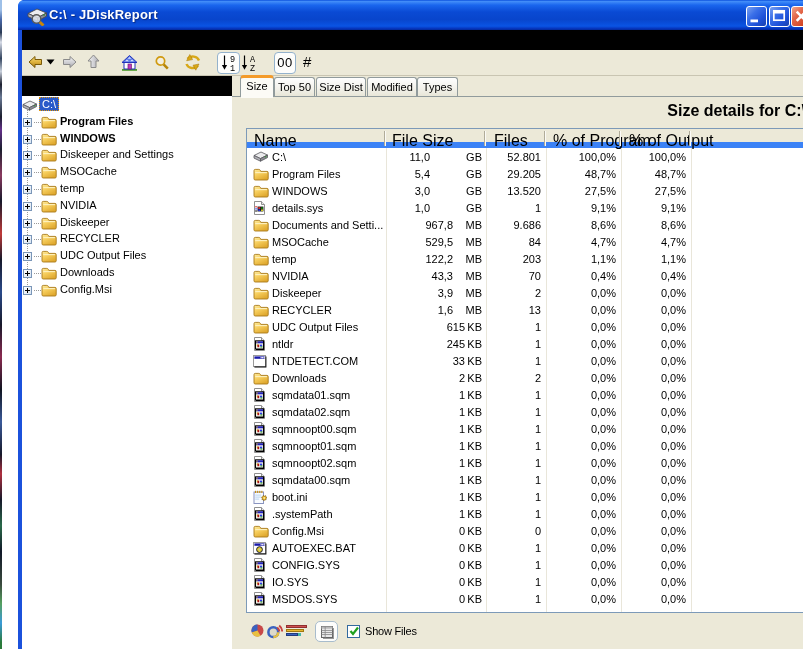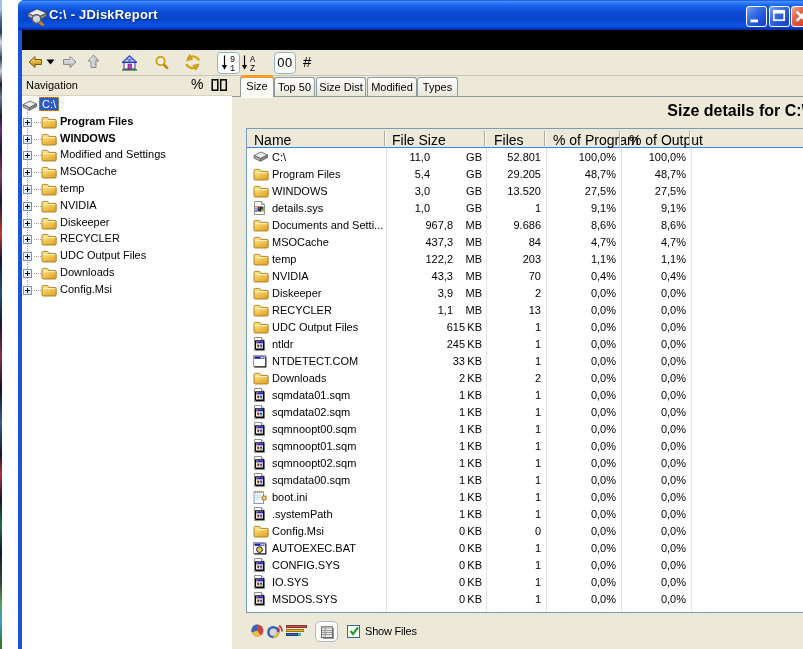--- a/index.html
+++ b/index.html
@@ -33,21 +33,21 @@
 .tab { position:absolute; font-size:11px; text-align:center;
   border:1px solid #919b9c; border-bottom:none; border-radius:3px 3px 0 0;
   background:linear-gradient(#fefefe, #f2f1ea 60%, #e8e6d8); }
 .tab.active { background:#fcfbf6; border-top:3px solid #f49b2a; border-radius:4px 4px 0 0; z-index:3; }
 #tabline { position:absolute; left:0; top:20px; width:579px; height:1px; background:#919b9c; }
 #paneltitle { position:absolute; left:16px; top:26px; width:558px; text-align:right;
   font-size:16px; font-weight:bold; }
 #tablebox { position:absolute; left:14px; top:52px; width:558px; height:485px;
   border:1px solid #7d9ab8; background:#fff; }
 #thead { position:absolute; left:0; top:0; width:556px; height:19px;
-  background:#ece9d8; border-bottom:1px solid #3b82f6; font-size:14px;text-align:center; }
+  background:#ece9d8; border-bottom:6px solid #3b82f6; font-size:16px;text-align:center; }
 .hsep { position:absolute; top:2px; width:1px; height:15px; background:#b0ac9a; }
 .hsepw { position:absolute; top:2px; width:1px; height:15px; background:#fbfaf6; }
 .bsep { position:absolute; top:19px; width:1px; height:464px; background:#e9e6da; }
 .trow { position:absolute; left:0; width:556px; height:17px; font-size:11px; }
 .trow span { position:absolute; top:2px; }
 .num { text-align:right; }
 #bottombar { position:absolute; left:0; top:544px; width:579px; height:29px; font-size:11.5px; }
 .treelabel { position:absolute; white-space:nowrap; }
 .expander { position:absolute; width:9px; height:9px;
   background:linear-gradient(135deg,#ffffff,#d8e4f2); border:1px solid #7a96b8; }
@@ -143,28 +143,20 @@
 <svg class="abs" style="left:218px;top:4px" width="18" height="18" viewBox="0 0 18 18">
         <line x1="4.5" y1="1.5" x2="4.5" y2="13" stroke="#000" stroke-width="1.2"></line>
         <path d="M1.9 11 L4.5 15.8 L7.1 11 Z" fill="#000"></path>
         <text x="10" y="7.5" font-size="8.5" font-family="Liberation Mono, monospace" fill="#000">A</text>
         <text x="10" y="16.5" font-size="8.5" font-family="Liberation Mono, monospace" fill="#000">Z</text>
       </svg>
 <div class="abs" style="left:252px;top:2px;width:22px;height:22px;background:#fdfdfb;border:1px solid #94b2cc;border-radius:4px;font-size:13px;text-align:center;line-height:20px;letter-spacing:0.5px">00</div>
 <div class="abs" style="left:281px;top:3px;font-size:15px;">#</div>
 </div>
 <div id="leftpanel">
-<div id="navhdr">
-        <span class="abs" style="left:4px;top:3px">Navigation</span>
-        <span class="abs" style="left:169px;top:0px;font-size:14px">%</span>
-        <svg class="abs" style="left:189px;top:3px" width="22" height="12" viewBox="0 0 22 12">
-          <rect x="1.2" y="0.8" width="5.6" height="10.4" fill="none" stroke="#000" stroke-width="1.5"></rect>
-          <rect x="9.7" y="0.8" width="5.6" height="10.4" fill="none" stroke="#000" stroke-width="1.5"></rect>
-        </svg>
-      </div>
 <div id="tree">
 <div class="dotv" style="left:5px;top:14px;height:179px"></div>
 <svg class="abs" style="left:0px;top:3px" width="15" height="12" viewBox="0 0 15 12">
           <path d="M1 5.5 L8 2 L14.5 5 L7.5 8.6 Z" fill="#ececee" stroke="#55555a" stroke-width="0.8"></path>
           <path d="M1 5.5 L7.5 8.6 L7.5 11.2 L1 8.1 Z" fill="#b4b4ba" stroke="#55555a" stroke-width="0.8"></path>
           <path d="M7.5 8.6 L14.5 5 L14.5 7.6 L7.5 11.2 Z" fill="#8e8e96" stroke="#55555a" stroke-width="0.8"></path>
           <rect x="11.8" y="6.2" width="1.6" height="1.2" fill="#3a8a3a"></rect>
         </svg>
 <div class="treelabel" style="left:17px;top:1px;background:#2a5ac9;color:#fff;padding:0px 2px;border:1px dotted #e0940a">C:\</div>
 <div class="expander" style="left:1px;top:22px"></div>
@@ -201,21 +193,21 @@
           <path d="M1 11.8 L1 3.6 Q1 2.4 2.2 2.4 L5.8 2.4 Q6.8 2.4 7.2 3.2 L7.8 4.4 L14 4.4 Q15.2 4.4 15.2 5.6 L15.2 11.8 Q15.2 13 14 13 L2.2 13 Q1 13 1 11.8 Z" fill="url(#fg)" stroke="#a8791a" stroke-width="0.9"></path>
           <path d="M2.2 5.6 L13.9 5.6" stroke="#fdf2c0" stroke-width="1.1" fill="none"></path>
           <defs>
             <linearGradient id="fg" x1="0" y1="0" x2="0.6" y2="1">
               <stop offset="0" stop-color="#fdeb9e"></stop>
               <stop offset="0.45" stop-color="#f7cf5e"></stop>
               <stop offset="1" stop-color="#e0a930"></stop>
             </linearGradient>
           </defs>
         </svg>
-<div class="treelabel" style="left:38px;top:52px;">Modified and Settings</div>
+<div class="treelabel" style="left:38px;top:52px;">Diskeeper and Settings</div>
 <div class="expander" style="left:1px;top:72px"></div>
 <div class="doth" style="left:12px;top:76px;width:7px"></div>
 <svg class="abs" style="left:19px;top:69px" width="16" height="14" viewBox="0 0 16 14">
           <path d="M1 11.8 L1 3.6 Q1 2.4 2.2 2.4 L5.8 2.4 Q6.8 2.4 7.2 3.2 L7.8 4.4 L14 4.4 Q15.2 4.4 15.2 5.6 L15.2 11.8 Q15.2 13 14 13 L2.2 13 Q1 13 1 11.8 Z" fill="url(#fg)" stroke="#a8791a" stroke-width="0.9"></path>
           <path d="M2.2 5.6 L13.9 5.6" stroke="#fdf2c0" stroke-width="1.1" fill="none"></path>
           <defs>
             <linearGradient id="fg" x1="0" y1="0" x2="0.6" y2="1">
               <stop offset="0" stop-color="#fdeb9e"></stop>
               <stop offset="0.45" stop-color="#f7cf5e"></stop>
               <stop offset="1" stop-color="#e0a930"></stop>
@@ -452,21 +444,21 @@
             <path d="M2.2 5.6 L13.9 5.6" stroke="#fdf2c0" stroke-width="1.1" fill="none"></path>
             <defs>
               <linearGradient id="fg" x1="0" y1="0" x2="0.6" y2="1">
                 <stop offset="0" stop-color="#fdeb9e"></stop>
                 <stop offset="0.45" stop-color="#f7cf5e"></stop>
                 <stop offset="1" stop-color="#e0a930"></stop>
               </linearGradient>
             </defs>
           </svg>
 <span style="left:25px">MSOCache</span>
-<span class="num" style="left:139px;width:67px">437,3</span>
+<span class="num" style="left:139px;width:67px">529,5</span>
 <span class="num" style="left:209px;width:26px">MB</span>
 <span class="num" style="left:224px;width:70px">84</span>
 <span class="num" style="left:289px;width:80px">4,7%</span>
 <span class="num" style="left:359px;width:80px">4,7%</span>
 </div>
 <div class="trow" style="top:122px">
 <svg class="abs" style="left:6px;top:1px" width="16" height="14" viewBox="0 0 16 14">
             <path d="M1 11.8 L1 3.6 Q1 2.4 2.2 2.4 L5.8 2.4 Q6.8 2.4 7.2 3.2 L7.8 4.4 L14 4.4 Q15.2 4.4 15.2 5.6 L15.2 11.8 Q15.2 13 14 13 L2.2 13 Q1 13 1 11.8 Z" fill="url(#fg)" stroke="#a8791a" stroke-width="0.9"></path>
             <path d="M2.2 5.6 L13.9 5.6" stroke="#fdf2c0" stroke-width="1.1" fill="none"></path>
             <defs>
@@ -528,21 +520,21 @@
             <path d="M2.2 5.6 L13.9 5.6" stroke="#fdf2c0" stroke-width="1.1" fill="none"></path>
             <defs>
               <linearGradient id="fg" x1="0" y1="0" x2="0.6" y2="1">
                 <stop offset="0" stop-color="#fdeb9e"></stop>
                 <stop offset="0.45" stop-color="#f7cf5e"></stop>
                 <stop offset="1" stop-color="#e0a930"></stop>
               </linearGradient>
             </defs>
           </svg>
 <span style="left:25px">RECYCLER</span>
-<span class="num" style="left:139px;width:67px">1,1</span>
+<span class="num" style="left:139px;width:67px">1,6</span>
 <span class="num" style="left:209px;width:26px">MB</span>
 <span class="num" style="left:224px;width:70px">13</span>
 <span class="num" style="left:289px;width:80px">0,0%</span>
 <span class="num" style="left:359px;width:80px">0,0%</span>
 </div>
 <div class="trow" style="top:190px">
 <svg class="abs" style="left:6px;top:1px" width="16" height="14" viewBox="0 0 16 14">
             <path d="M1 11.8 L1 3.6 Q1 2.4 2.2 2.4 L5.8 2.4 Q6.8 2.4 7.2 3.2 L7.8 4.4 L14 4.4 Q15.2 4.4 15.2 5.6 L15.2 11.8 Q15.2 13 14 13 L2.2 13 Q1 13 1 11.8 Z" fill="url(#fg)" stroke="#a8791a" stroke-width="0.9"></path>
             <path d="M2.2 5.6 L13.9 5.6" stroke="#fdf2c0" stroke-width="1.1" fill="none"></path>
             <defs>

